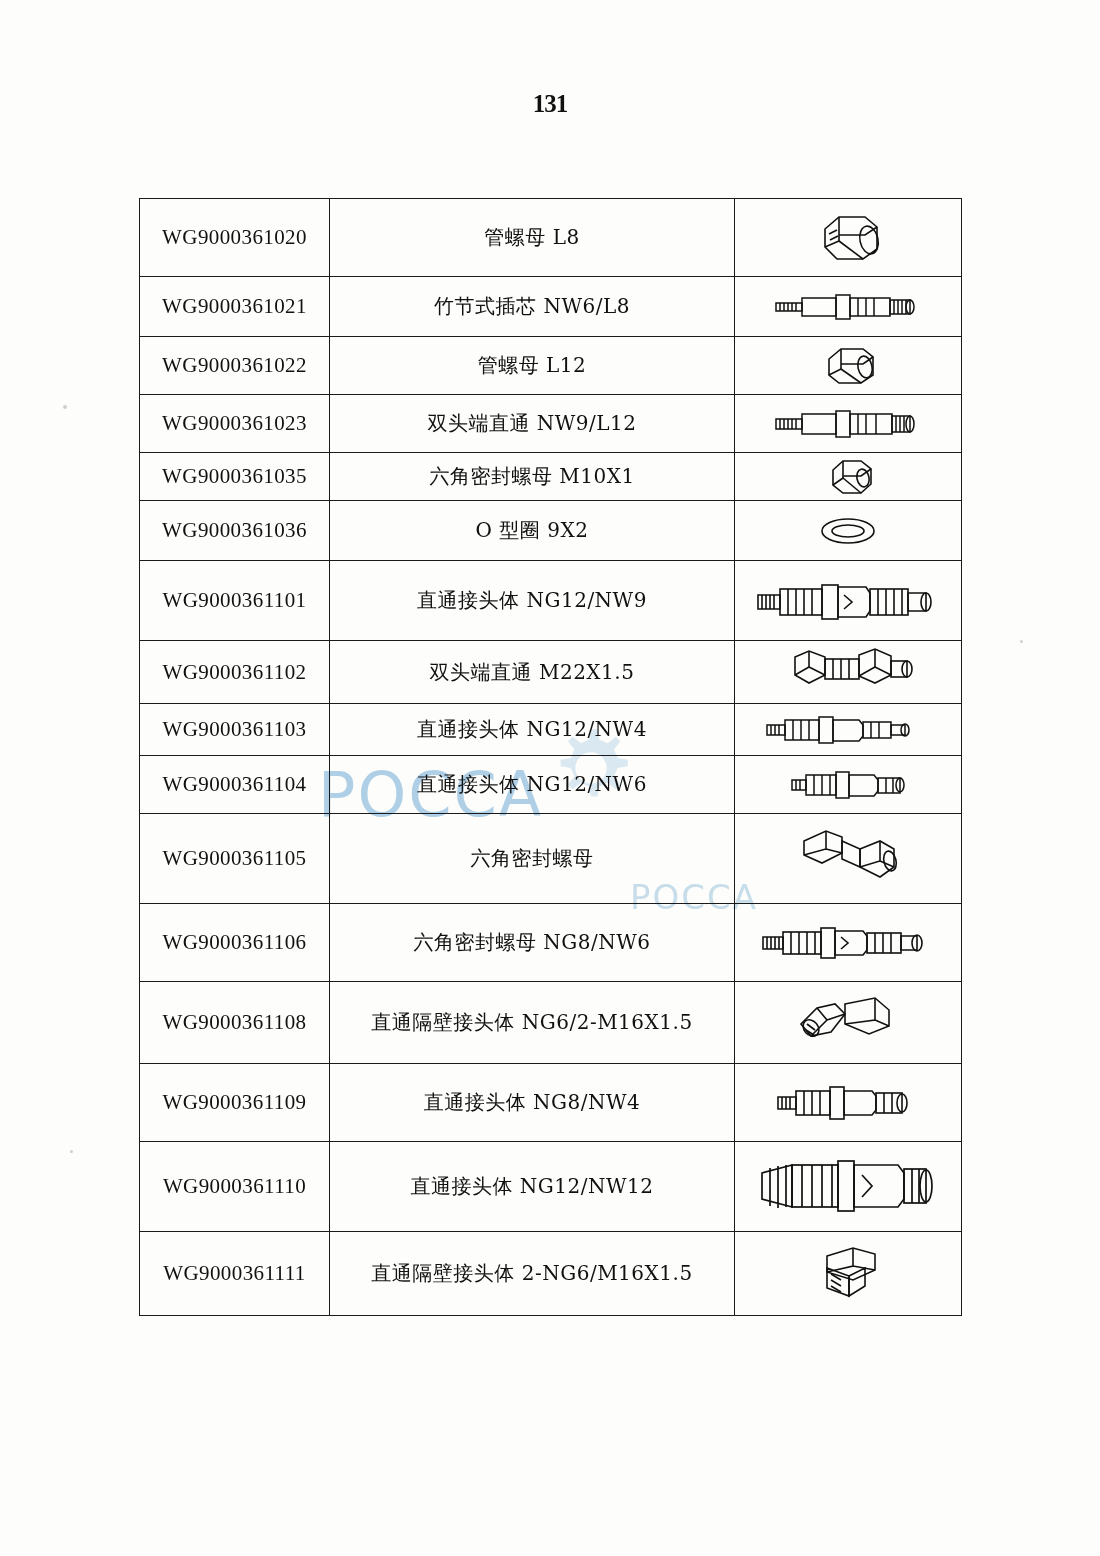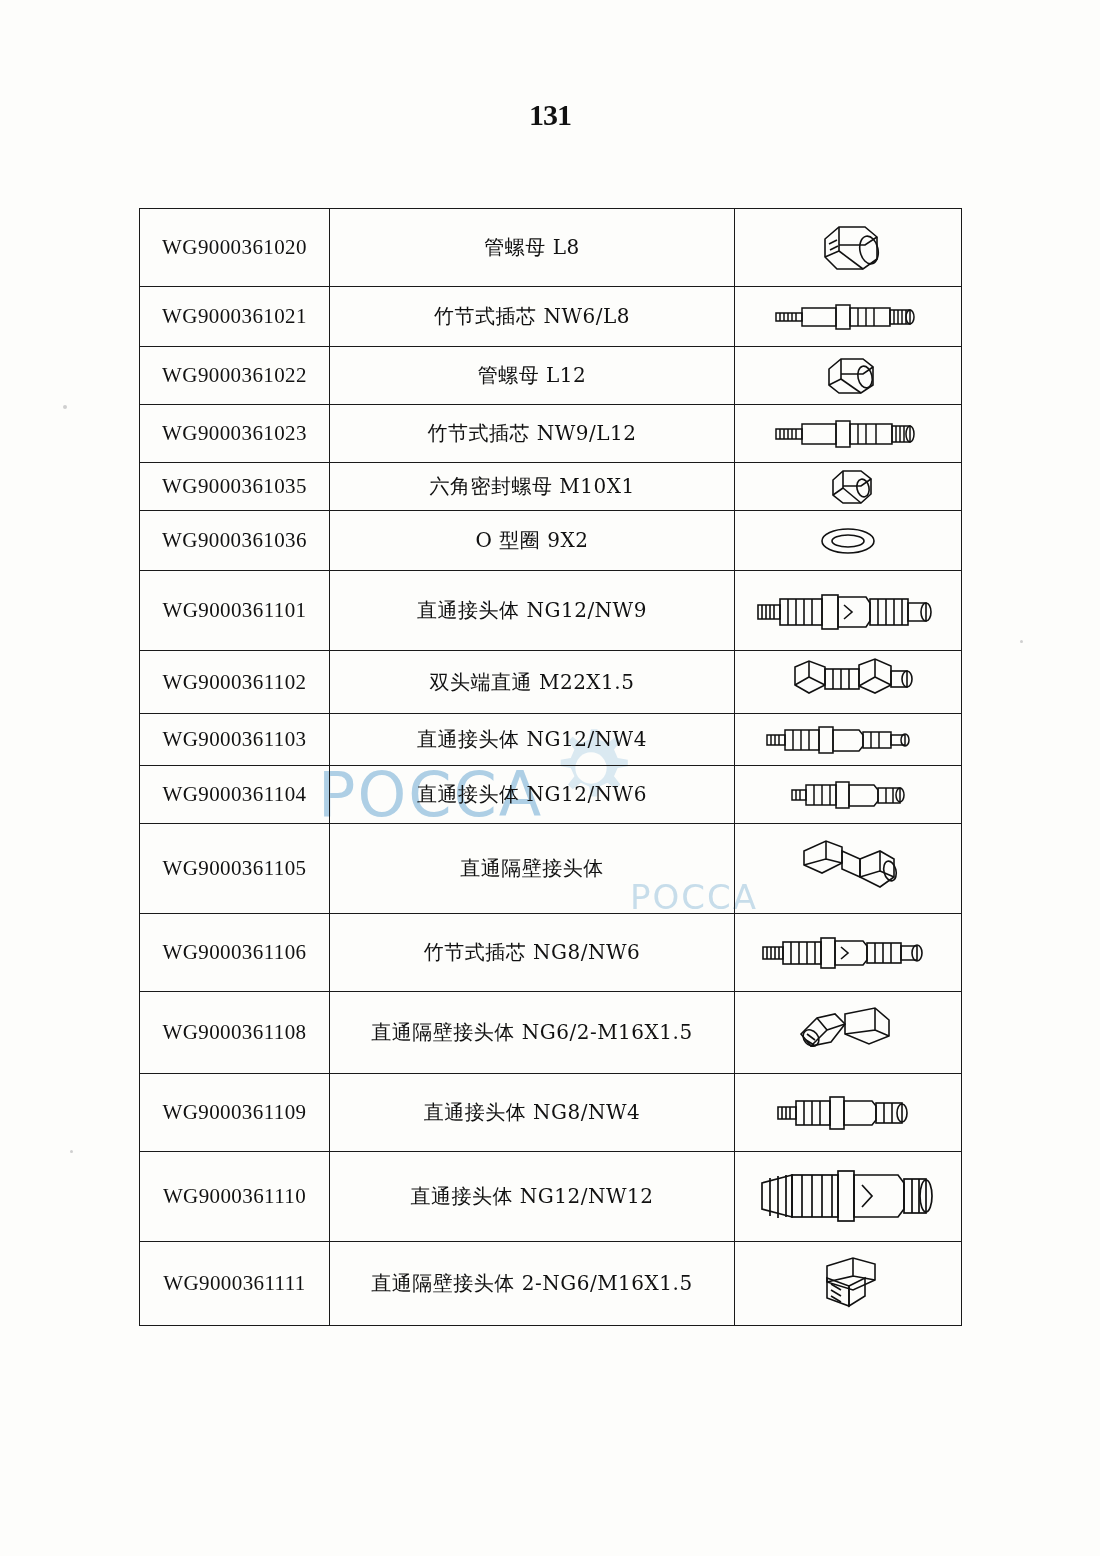--- a/index.html
+++ b/index.html
@@ -17,35 +17,35 @@
   }
 
   .page {
     position: absolute;
     inset: 0;
     background: #fdfdfb;
   }
 
   .page-number {
     position: absolute;
-    top: 98px;
+    top: 90px;
     left: 0;
     width: 1100px;
     text-align: center;
     font-family: "Liberation Serif", serif;
-    font-size: 30px;
+    font-size: 25px;
     font-weight: bold;
     letter-spacing: -1px;
     color: #111;
   }
 
   .parts-table {
     position: absolute;
     left: 139px;
-    top: 208px;
+    top: 198px;
     width: 822px;
     border-collapse: collapse;
     table-layout: fixed;
   }
   .parts-table td {
     border: 1.6px solid #1a1a1a;
     padding: 0;
     vertical-align: middle;
   }
   .col-code { width: 190px; }
@@ -193,21 +193,21 @@
               <path d="M68 28 L88 42"></path>
               <path d="M100 16 L90 23 L68 23"></path>
               <ellipse cx="92" cy="26" rx="7" ry="11" transform="rotate(-12 92 26)"></ellipse>
             </g>
           </svg>
         </td>
       </tr>
 
       <tr style="height:58px">
         <td class="code-cell">WG9000361023</td>
-        <td class="name-cell">竹节式插芯 NW9/L12</td>
+        <td class="name-cell">双头端直通 NW9/L12</td>
         <td class="img-cell">
           <svg width="180" height="44" viewBox="0 0 180 44">
             <g fill="none" stroke="#111" stroke-width="1.5">
               <path d="M18 17 h26 v10 h-26 z"></path>
               <path d="M22 17 v10 M26 17 v10 M30 17 v10 M34 17 v10 M38 17 v10"></path>
               <rect x="44" y="12" width="34" height="20"></rect>
               <rect x="78" y="9" width="14" height="26"></rect>
               <rect x="92" y="12" width="42" height="20"></rect>
               <path d="M100 12 v20 M108 12 v20 M118 12 v20"></path>
               <path d="M134 14 h18 v16 h-18 z"></path>
@@ -325,38 +325,38 @@
               <rect x="120" y="15" width="22" height="15"></rect>
               <path d="M128 15 v15 M135 15 v15"></path>
               <ellipse cx="142" cy="22" rx="4" ry="7"></ellipse>
             </g>
           </svg>
         </td>
       </tr>
 
       <tr style="height:90px">
         <td class="code-cell">WG9000361105</td>
-        <td class="name-cell">直通隔壁接头体</td>
+        <td class="name-cell">六角密封螺母</td>
         <td class="img-cell">
           <svg width="160" height="72" viewBox="0 0 160 72">
             <g fill="none" stroke="#111" stroke-width="1.6">
               <path d="M36 18 L58 8 L74 14 L74 30 L54 40 L36 32 Z"></path>
               <path d="M58 8 L58 26 L36 32 M58 26 L74 30"></path>
               <path d="M74 18 L92 26 L92 44 L74 36 Z"></path>
               <path d="M92 26 L112 18 L126 26 L126 44 L112 54 L92 44 Z"></path>
               <path d="M112 18 L112 38 L92 44 M112 38 L126 44"></path>
               <ellipse cx="122" cy="38" rx="6" ry="10" transform="rotate(-14 122 38)"></ellipse>
             </g>
           </svg>
         </td>
       </tr>
 
       <tr style="height:78px">
         <td class="code-cell">WG9000361106</td>
-        <td class="name-cell">竹节式插芯 NG8/NW6</td>
+        <td class="name-cell">六角密封螺母 NG8/NW6</td>
         <td class="img-cell">
           <svg width="195" height="54" viewBox="0 0 195 54">
             <g fill="none" stroke="#111" stroke-width="1.6">
               <path d="M12 21 h20 v12 h-20 z"></path>
               <path d="M16 21 v12 M20 21 v12 M24 21 v12 M28 21 v12"></path>
               <rect x="32" y="16" width="38" height="22"></rect>
               <path d="M40 16 v22 M48 16 v22 M56 16 v22 M64 16 v22"></path>
               <rect x="70" y="12" width="14" height="30"></rect>
               <path d="M84 15 L112 15 L116 20 L116 34 L112 39 L84 39 Z"></path>
               <rect x="116" y="17" width="34" height="20"></rect>

